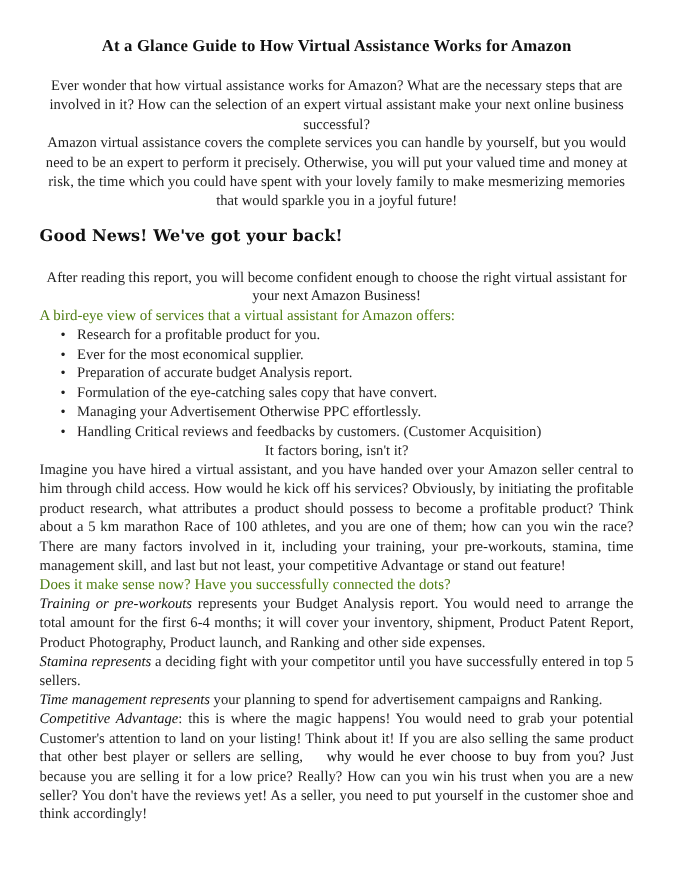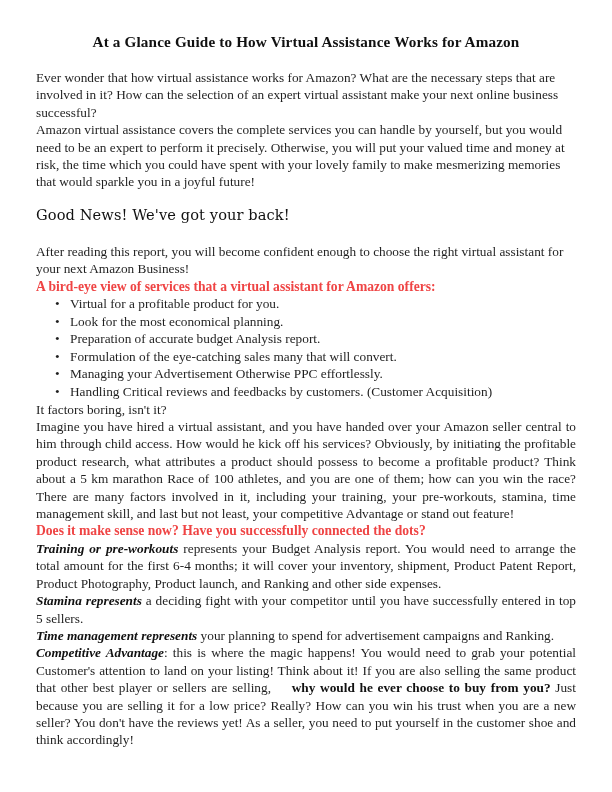--- a/index.html
+++ b/index.html
@@ -32,45 +32,45 @@
     letter-spacing: 0.15px;
     margin: 0;
     padding-top: 32px;
     color: #111111;
   }
   .para {
     font-size: 13.3px;
     line-height: 17.4px;
     margin: 0;
     color: #1f1f1f;
-    text-align: left;
+    text-align: center;
   }
   .para.justify {
     text-align: justify;
     text-justify: inter-word;
   }
   .spacer-18 { height: 18px; }
   .spacer-14 { height: 14px; }
 
   .section-heading {
     font-family: "DejaVu Serif", "Liberation Serif", serif;
-    font-weight: normal;
+    font-weight: bold;
     font-size: 14.6px;
     line-height: 20px;
     margin: 0;
     color: #111111;
     letter-spacing: 0.1px;
   }
   .runin-heading {
     font-family: "Liberation Serif", "DejaVu Serif", serif;
-    font-weight: bold;
+    font-weight: normal;
     font-size: 13.6px;
     line-height: 17.4px;
     margin: 0;
-    color: #ef4444;
+    color: #4d7c0f;
   }
   .bullets {
     list-style: none;
     margin: 0;
     padding: 0;
   }
   .bullets li {
     position: relative;
     font-size: 13.3px;
     line-height: 17.6px;
@@ -78,23 +78,23 @@
     color: #1f1f1f;
   }
   .bullets li .bullet-dot {
     position: absolute;
     left: 19px;
     top: 0;
     font-size: 13.3px;
     line-height: 17.6px;
     color: #1f1f1f;
   }
-  b.bold { font-weight: bold; color: #111111; margin-left: 16px; }
+  b.bold { font-weight: normal; color: #111111; margin-left: 16px; }
   i.bolditalic {
-    font-weight: bold;
+    font-weight: normal;
     font-style: italic;
     color: #111111;
   }
 </style>
 </head>
 <body>
 
 <div class="page">
 
   <h1 class="doc-title">At a Glance Guide to How Virtual Assistance Works for Amazon</h1>
@@ -111,33 +111,33 @@
 
   <div class="spacer-18"></div>
 
   <p class="para">After reading this report, you will become confident enough to choose the right virtual assistant for your next Amazon Business!</p>
 
   <h3 class="runin-heading">A bird-eye view of services that a virtual assistant for Amazon offers:</h3>
 
   <ul class="bullets">
     <li>
       <span class="bullet-dot">•</span>
-      <span>Virtual for a profitable product for you.</span>
+      <span>Research for a profitable product for you.</span>
     </li>
     <li>
       <span class="bullet-dot">•</span>
-      <span>Look for the most economical planning.</span>
+      <span>Ever for the most economical supplier.</span>
     </li>
     <li>
       <span class="bullet-dot">•</span>
       <span>Preparation of accurate budget Analysis report.</span>
     </li>
     <li>
       <span class="bullet-dot">•</span>
-      <span>Formulation of the eye-catching sales many that will convert.</span>
+      <span>Formulation of the eye-catching sales copy that have convert.</span>
     </li>
     <li>
       <span class="bullet-dot">•</span>
       <span>Managing your Advertisement Otherwise PPC effortlessly.</span>
     </li>
     <li>
       <span class="bullet-dot">•</span>
       <span>Handling Critical reviews and feedbacks by customers. (Customer Acquisition)</span>
     </li>
   </ul>

